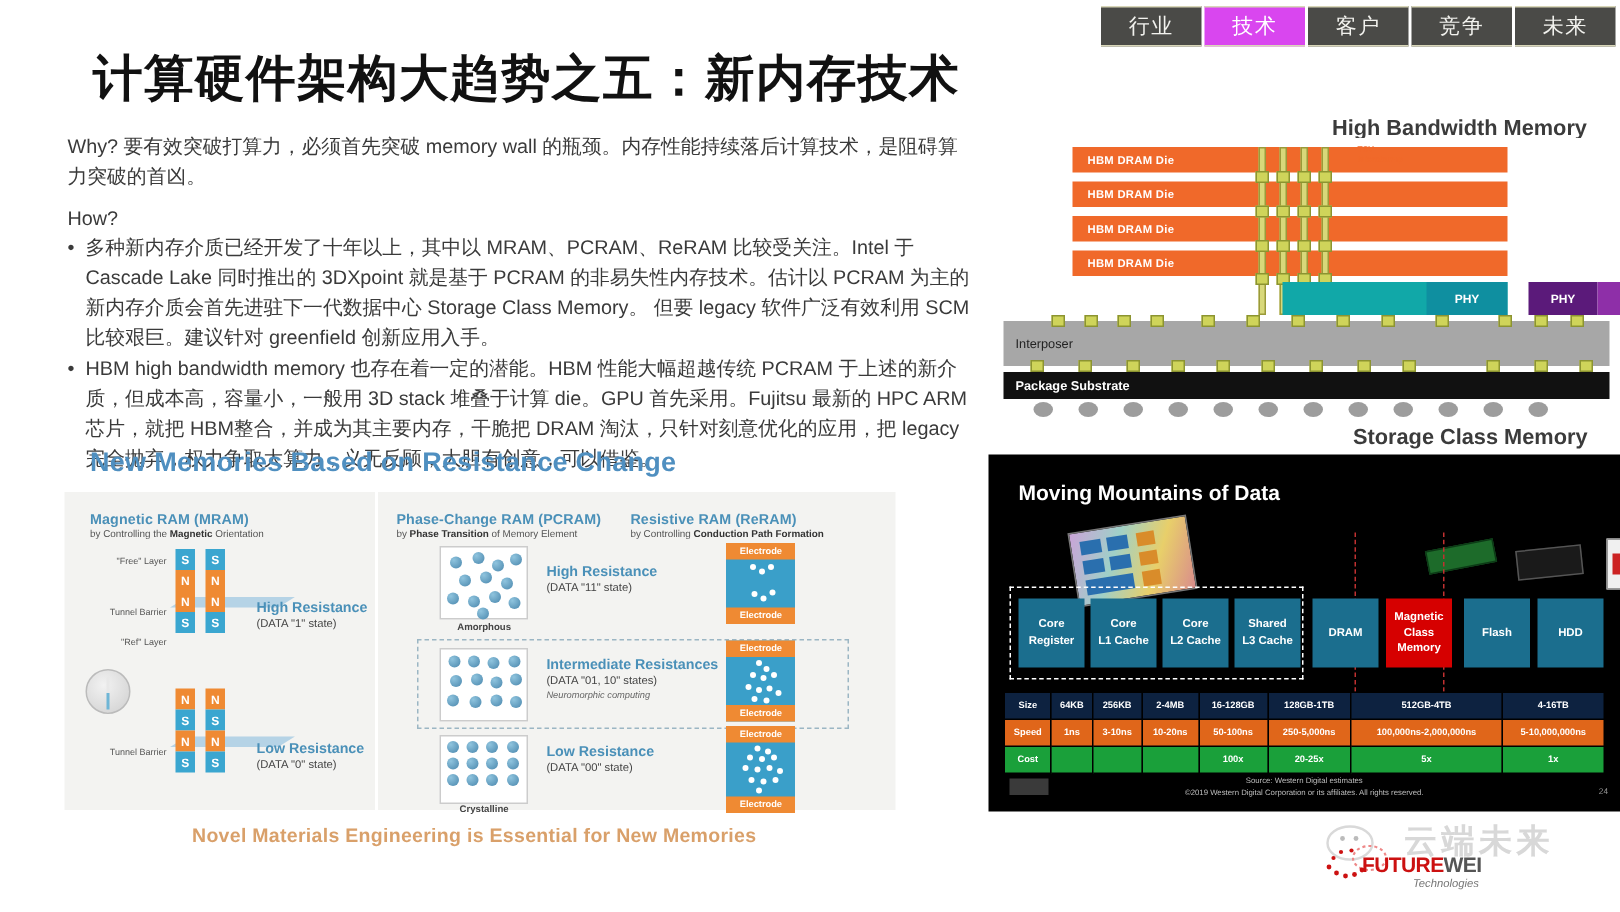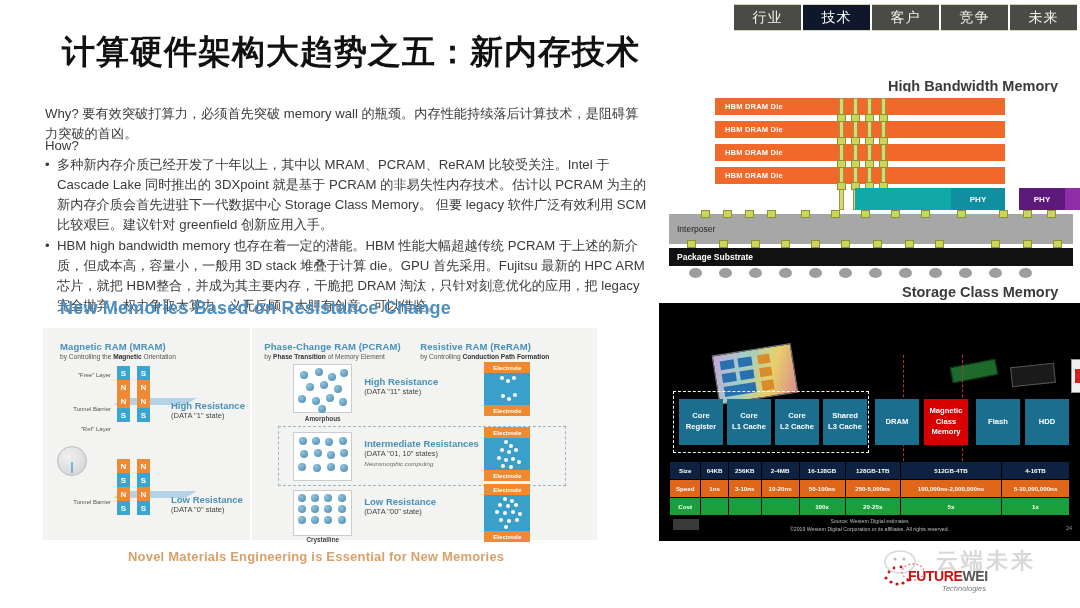--- a/index.html
+++ b/index.html
@@ -9,31 +9,31 @@
     position:relative; overflow:hidden;
   }
 
   
   #topnav { position:absolute; left:734px; top:4px; display:flex; gap:2px; }
   .nav-tab {
     width:67px; height:27px; display:flex; align-items:center; justify-content:center;
     background:#4a4a47; color:#f2f2ee; font-size:14px; letter-spacing:1px;
     border-top:1px solid #d8d6b8; border-bottom:1px solid #d8d6b8;
   }
-  .nav-tab.active { background:#0f172a; color:#ffffff; }
+  .nav-tab.active { background:#d946ef; color:#ffffff; }
 
   
   #title {
     position:absolute; left:62px; top:30px; width:600px;
     font-size:33px; font-weight:bold; color:#111; letter-spacing:1px;
     white-space:nowrap;
   }
   #whytext {
     position:absolute; left:45px; top:88px; width:600px;
-    font-size:13.2px; line-height:1.55; color:#3a3a3a;margin-top:16px;
+    font-size:13.2px; line-height:1.55; color:#3a3a3a;
   }
   #howlabel { position:absolute; left:45px; top:138px; font-size:13.2px; color:#3a3a3a; }
   #bullets { position:absolute; left:45px; top:155px; width:608px; }
   .bullet { display:flex; font-size:13.2px; line-height:1.52; color:#3a3a3a; margin-bottom:1px; }
   .bullet .dot { width:12px; flex:0 0 12px; }
   .bullet .btxt { flex:1; }
 
   #bluehead {
     position:absolute; left:60px; top:298px;
     font-size:18px; font-weight:bold; color:#4f8fc0; letter-spacing:0.2px;
@@ -441,20 +441,21 @@
   <div class="ball" style="left:208px;top:176px;"></div>
     <div class="ball" style="left:238px;top:176px;"></div>
   <div class="ball" style="left:268px;top:176px;"></div>
     <div class="ball" style="left:298px;top:176px;"></div>
   <div class="ball" style="left:328px;top:176px;"></div>
     <div class="ball" style="left:358px;top:176px;"></div>
 </div>
 
 <div id="scm-title">Storage Class Memory</div>
 <div id="scm-panel">
+  <div id="scm-head">Moving Mountains of Data</div>
 
   <div class="chipimg" style="left:56px;top:46px;">
     <div class="chipcell" style="left:6px;top:6px;width:14px;height:9px;"></div>
     <div class="chipcell" style="left:24px;top:6px;width:14px;height:9px;"></div>
     <div class="chipcell o" style="left:44px;top:6px;width:12px;height:9px;"></div>
     <div class="chipcell" style="left:6px;top:19px;width:14px;height:9px;"></div>
     <div class="chipcell" style="left:24px;top:19px;width:14px;height:9px;"></div>
     <div class="chipcell o" style="left:44px;top:19px;width:12px;height:9px;"></div>
     <div class="chipcell" style="left:6px;top:32px;width:32px;height:10px;"></div>
     <div class="chipcell o" style="left:44px;top:32px;width:12px;height:10px;"></div>

